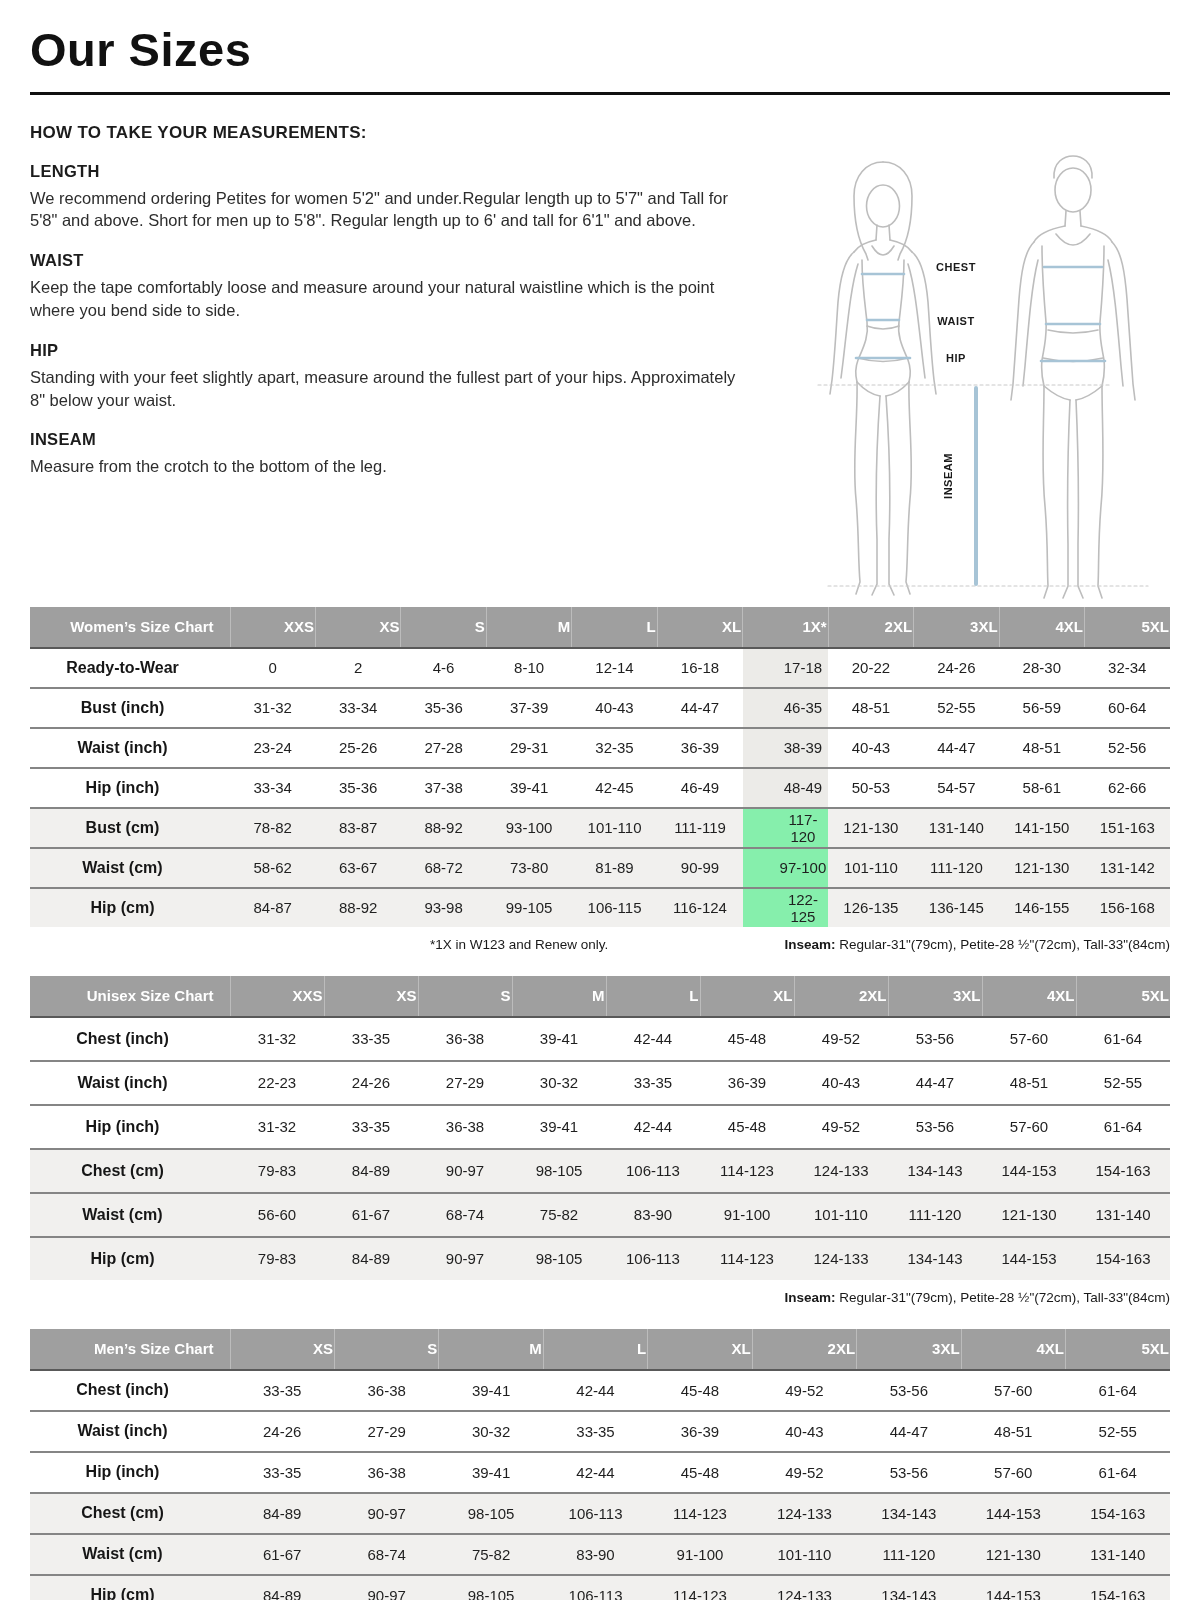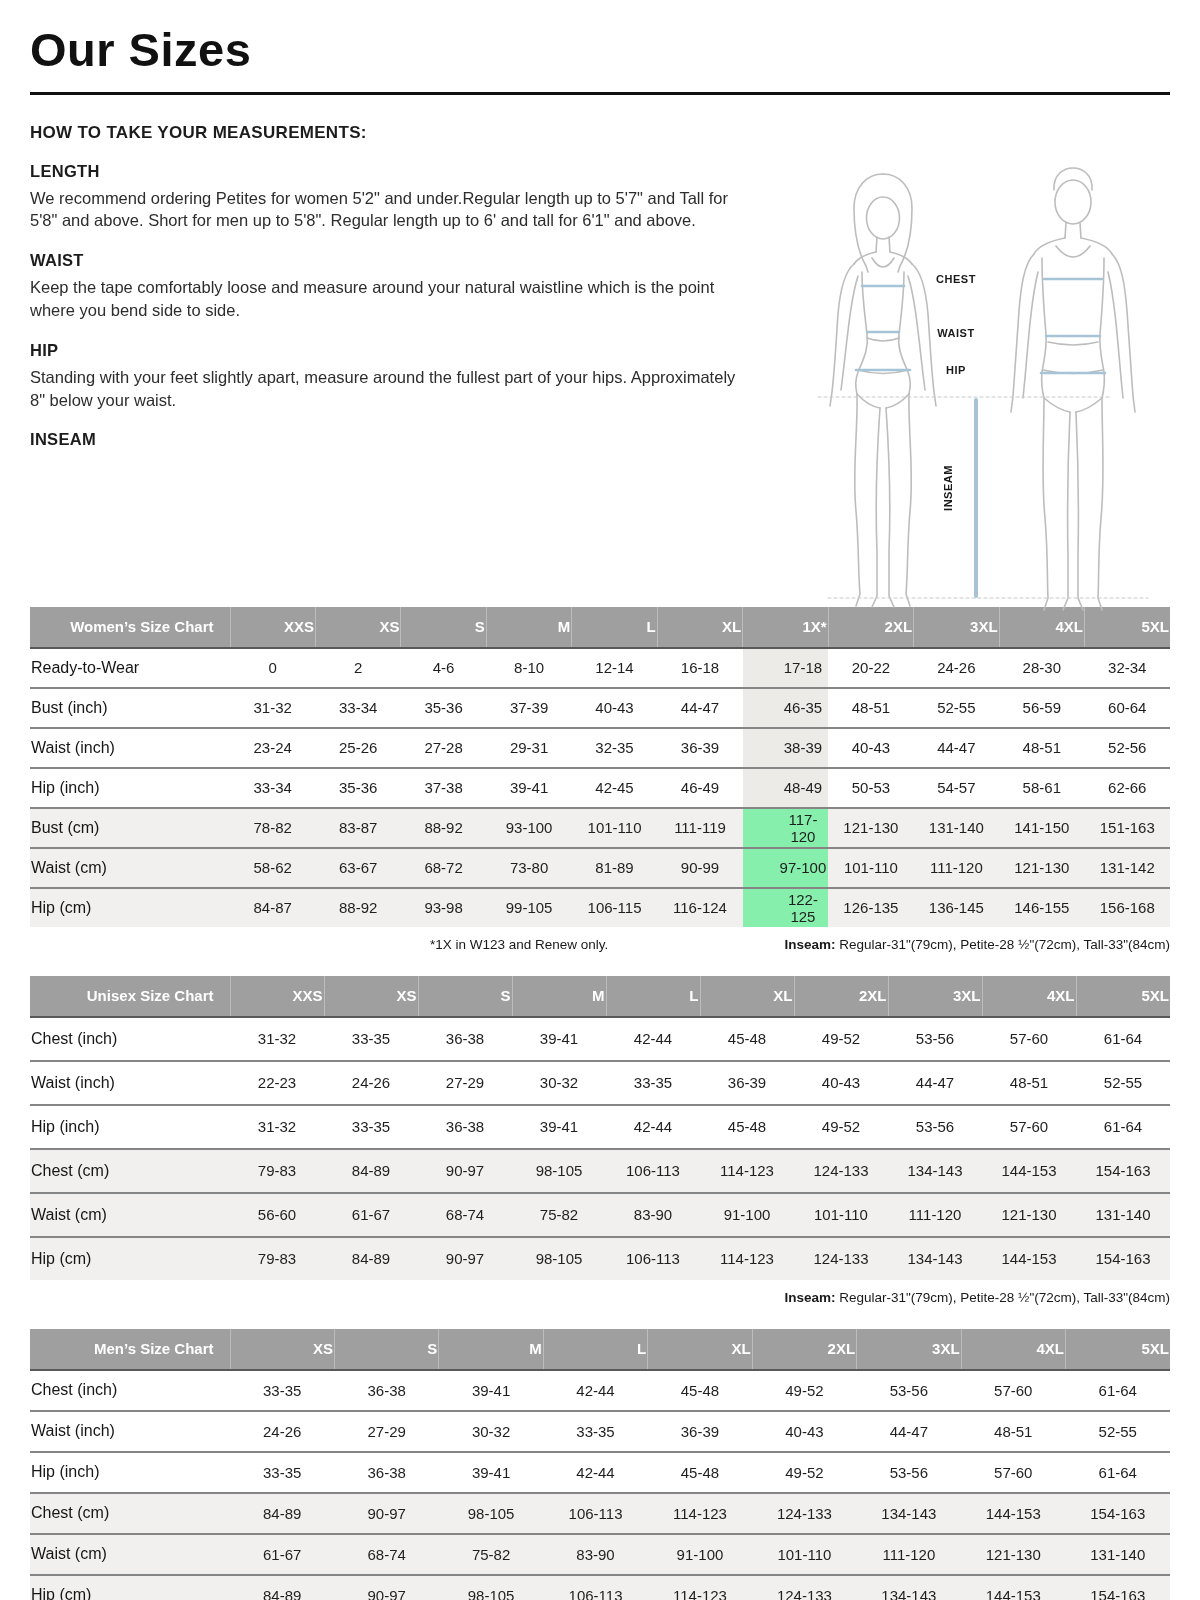--- a/index.html
+++ b/index.html
@@ -13,40 +13,40 @@
 
   
   .intro{position:relative;min-height:484px;}
   .intro-left{width:720px;}
   .howto-heading{font-size:17px;font-weight:800;color:#1c1c1c;margin:0 0 18px 0;letter-spacing:.3px;}
   .m-section{margin-bottom:19px;}
   .m-section h3{font-size:16.5px;font-weight:800;color:#1c1c1c;margin:0 0 6px 0;letter-spacing:.3px;}
   .m-section p{font-size:16.5px;line-height:1.38;margin:0;color:#2d2d2d;}
 
   
-  .figure-wrap{position:absolute;top:23px;right:0;width:382px;height:472px;}
+  .figure-wrap{position:absolute;top:11px;right:0;width:382px;height:472px;}
   .figure-wrap svg{position:absolute;inset:0;}
   .diag-label{position:absolute;font-size:11px;font-weight:800;color:#1a1a1a;letter-spacing:.5px;
               width:60px;text-align:center;}
   .lbl-chest{left:138px;top:127px;}
   .lbl-waist{left:138px;top:181px;}
   .lbl-hip{left:138px;top:218px;}
   .lbl-inseam{left:120px;top:336px;width:80px;transform:rotate(-90deg);}
 
   
   .table-block{margin-top:0;}
   table.size-table{width:1140px;border-collapse:collapse;table-layout:fixed;}
   table.size-table th{background:#9f9f9f;color:#fff;font-weight:700;font-size:15px;height:38px;
                       text-align:right;border-bottom:2px solid #595959;}
   table.size-table th + th{border-left:1px solid rgba(255,255,255,.3);}
   table.size-table th.tlabel{text-align:right;padding-right:16px;font-size:15px;margin-top:8px;}
   table.size-table col.labelcol{width:200px;}
   table.size-table td{text-align:center;font-size:15px;color:#1f1f1f;border-top:2px solid #858585;}
   table.size-table tbody tr:first-child td{border-top:none;}
-  table.size-table td.rlabel{text-align:left;font-weight:400;font-size:16px;padding-right:16px;color:#161616;}
+  table.size-table td.rlabel{text-align:center;font-weight:700;font-size:16px;padding-right:16px;color:#161616;}
   tr.shaded{background:#f1f0ee;}
   td.hl{background:#ecebe8;padding-left:36px;}
   tr.shaded td.hl{background:#86efac;}
   .t-women td{height:36px;}
   .t-unisex td{height:40px;}
   .t-men td{height:37px;}
 
   .fnotes{display:flex;width:1140px;margin:10px 0 24px 0;font-size:13.5px;color:#191919;}
   .fnotes .left-note{margin-left:400px;}
   .fnotes .right-note{margin-left:auto;}
@@ -74,20 +74,21 @@
       <div class="m-section">
         <h3>WAIST</h3>
         <p>Keep the tape comfortably loose and measure around your natural waistline which is the point where you bend side to side.</p>
       </div>
       <div class="m-section">
         <h3>HIP</h3>
         <p>Standing with your feet slightly apart, measure around the fullest part of your hips. Approximately 8" below your waist.</p>
       </div>
       <div class="m-section">
         <h3>INSEAM</h3>
+        <p>Measure from the crotch to the bottom of the leg.</p>
       </div>
     </div>
 
     <div class="figure-wrap">
       <svg viewBox="0 0 382 472" width="382" height="472" fill="none" stroke="#bdbdbd" stroke-width="1.6" stroke-linecap="round">
 
         <g>
           <ellipse cx="95" cy="72" rx="16.5" ry="21"></ellipse>
           <path d="M95,28 C78,28 66,42 66,62 C66,88 70,106 78,120 L80,126"></path>
           <path d="M95,28 C112,28 124,42 124,62 C124,88 120,106 112,120 L110,126"></path>

